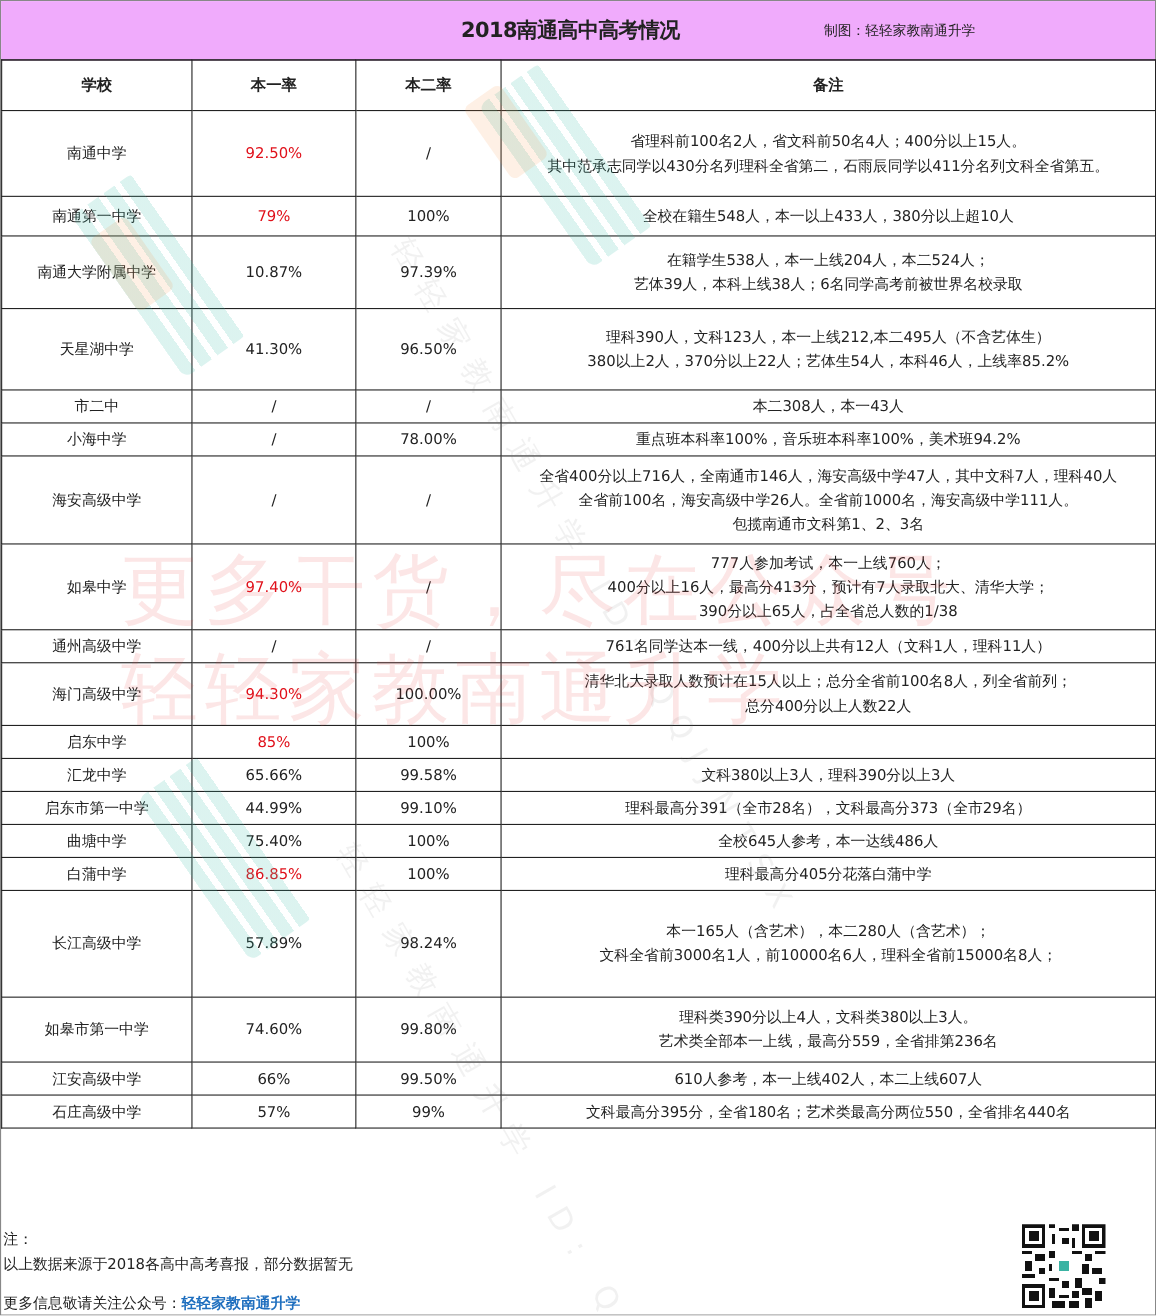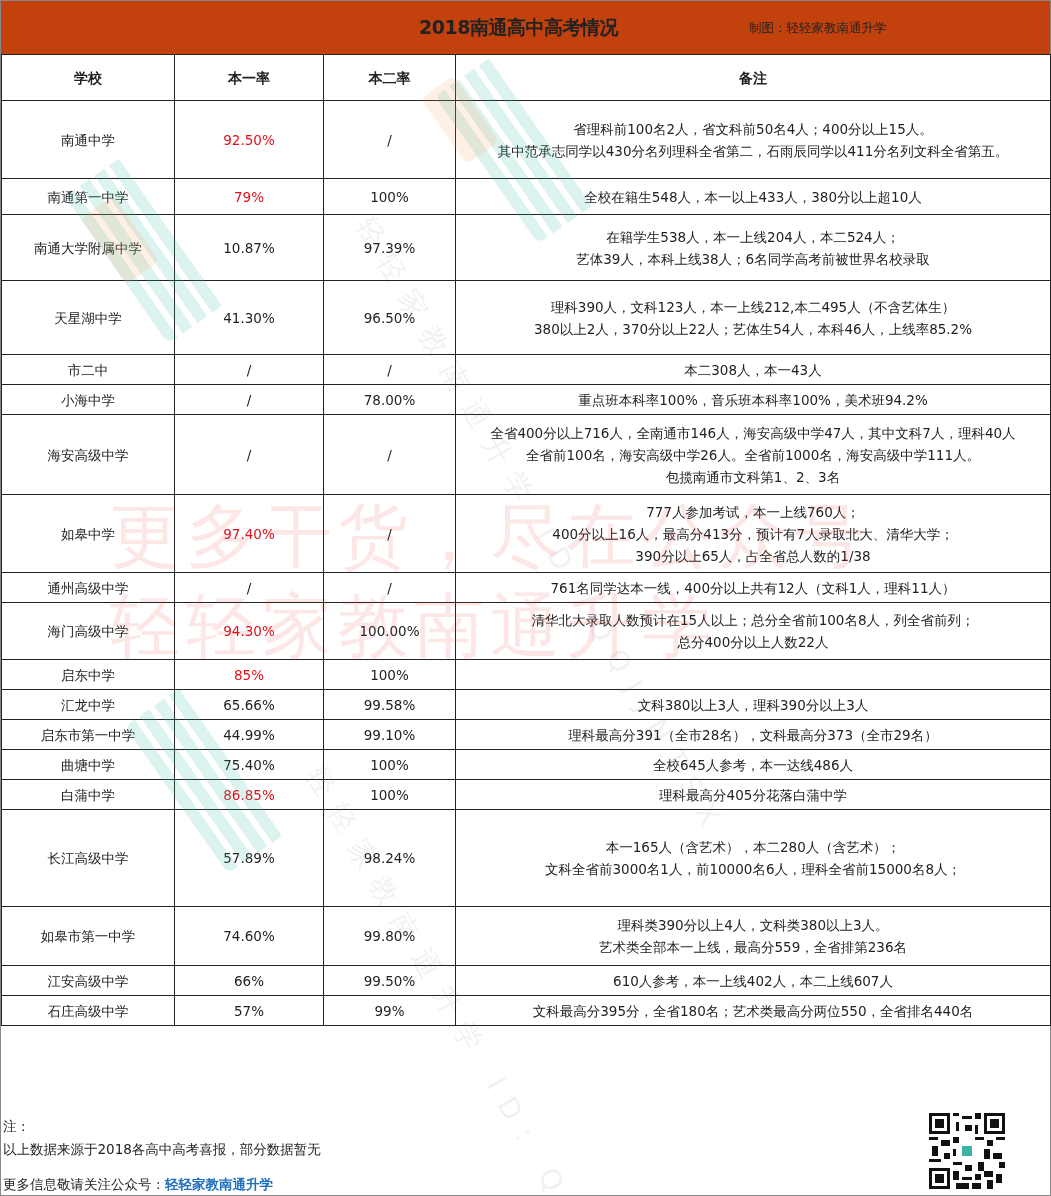--- a/index.html
+++ b/index.html
@@ -1,18 +1,18 @@
 <!DOCTYPE html>
 <html><head>
 <meta charset="utf-8">
 <style>
   html,body{margin:0;padding:0;background:#fff;}
   body{width:1051px;height:1196px;position:relative;overflow:hidden;font-family:"DejaVu Sans","Liberation Sans",sans-serif;color:#222;}
   .frame{position:absolute;left:0;top:0;width:1049px;height:1194px;border:1px solid #888;}
-  .title-bar{position:absolute;left:1px;top:1px;width:1049px;height:53px;background:#c2410c;border-bottom:1px solid #222;}
+  .title-bar{position:absolute;left:1px;top:1px;width:1049px;height:53px;background:#f0abfc;border-bottom:1px solid #222;}
   .title-bar .title{position:absolute;left:418px;top:14px;font-size:19px;font-weight:bold;color:#222;letter-spacing:-0.5px;}
   .title-bar .credit{position:absolute;left:748px;top:19px;font-size:12.5px;color:#222;}
   table{position:absolute;left:1px;top:54px;border-collapse:collapse;table-layout:fixed;width:1049px;}
   td,th{border:1px solid #222;text-align:center;vertical-align:middle;padding:0 4px;font-size:13.5px;line-height:22px;color:#222;background:transparent;}
   th{font-weight:bold;font-size:14px;}
   .red{color:#e0101a;margin-left:48px;}
   .note-line{display:block;white-space:nowrap;}
   .footer{position:absolute;left:1px;top:1106px;width:1049px;height:89px;}
   .footer .fl{position:absolute;left:2px;font-size:13.5px;color:#222;white-space:nowrap;}
   .footer .link{color:#1f6fbf;font-weight:bold;}

